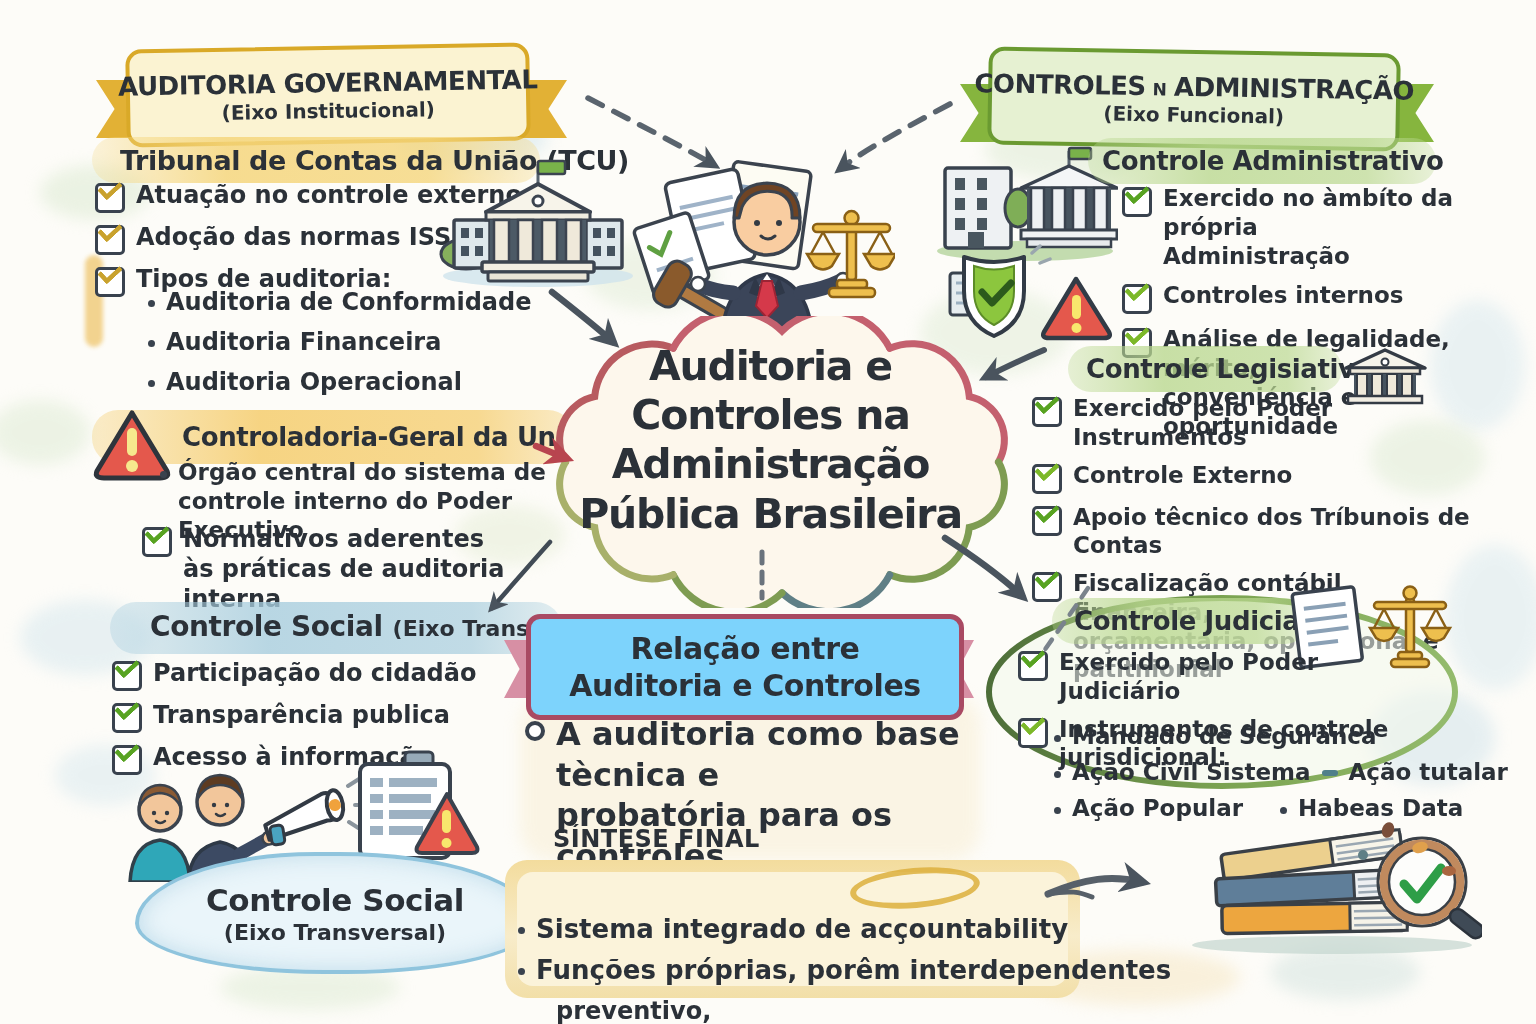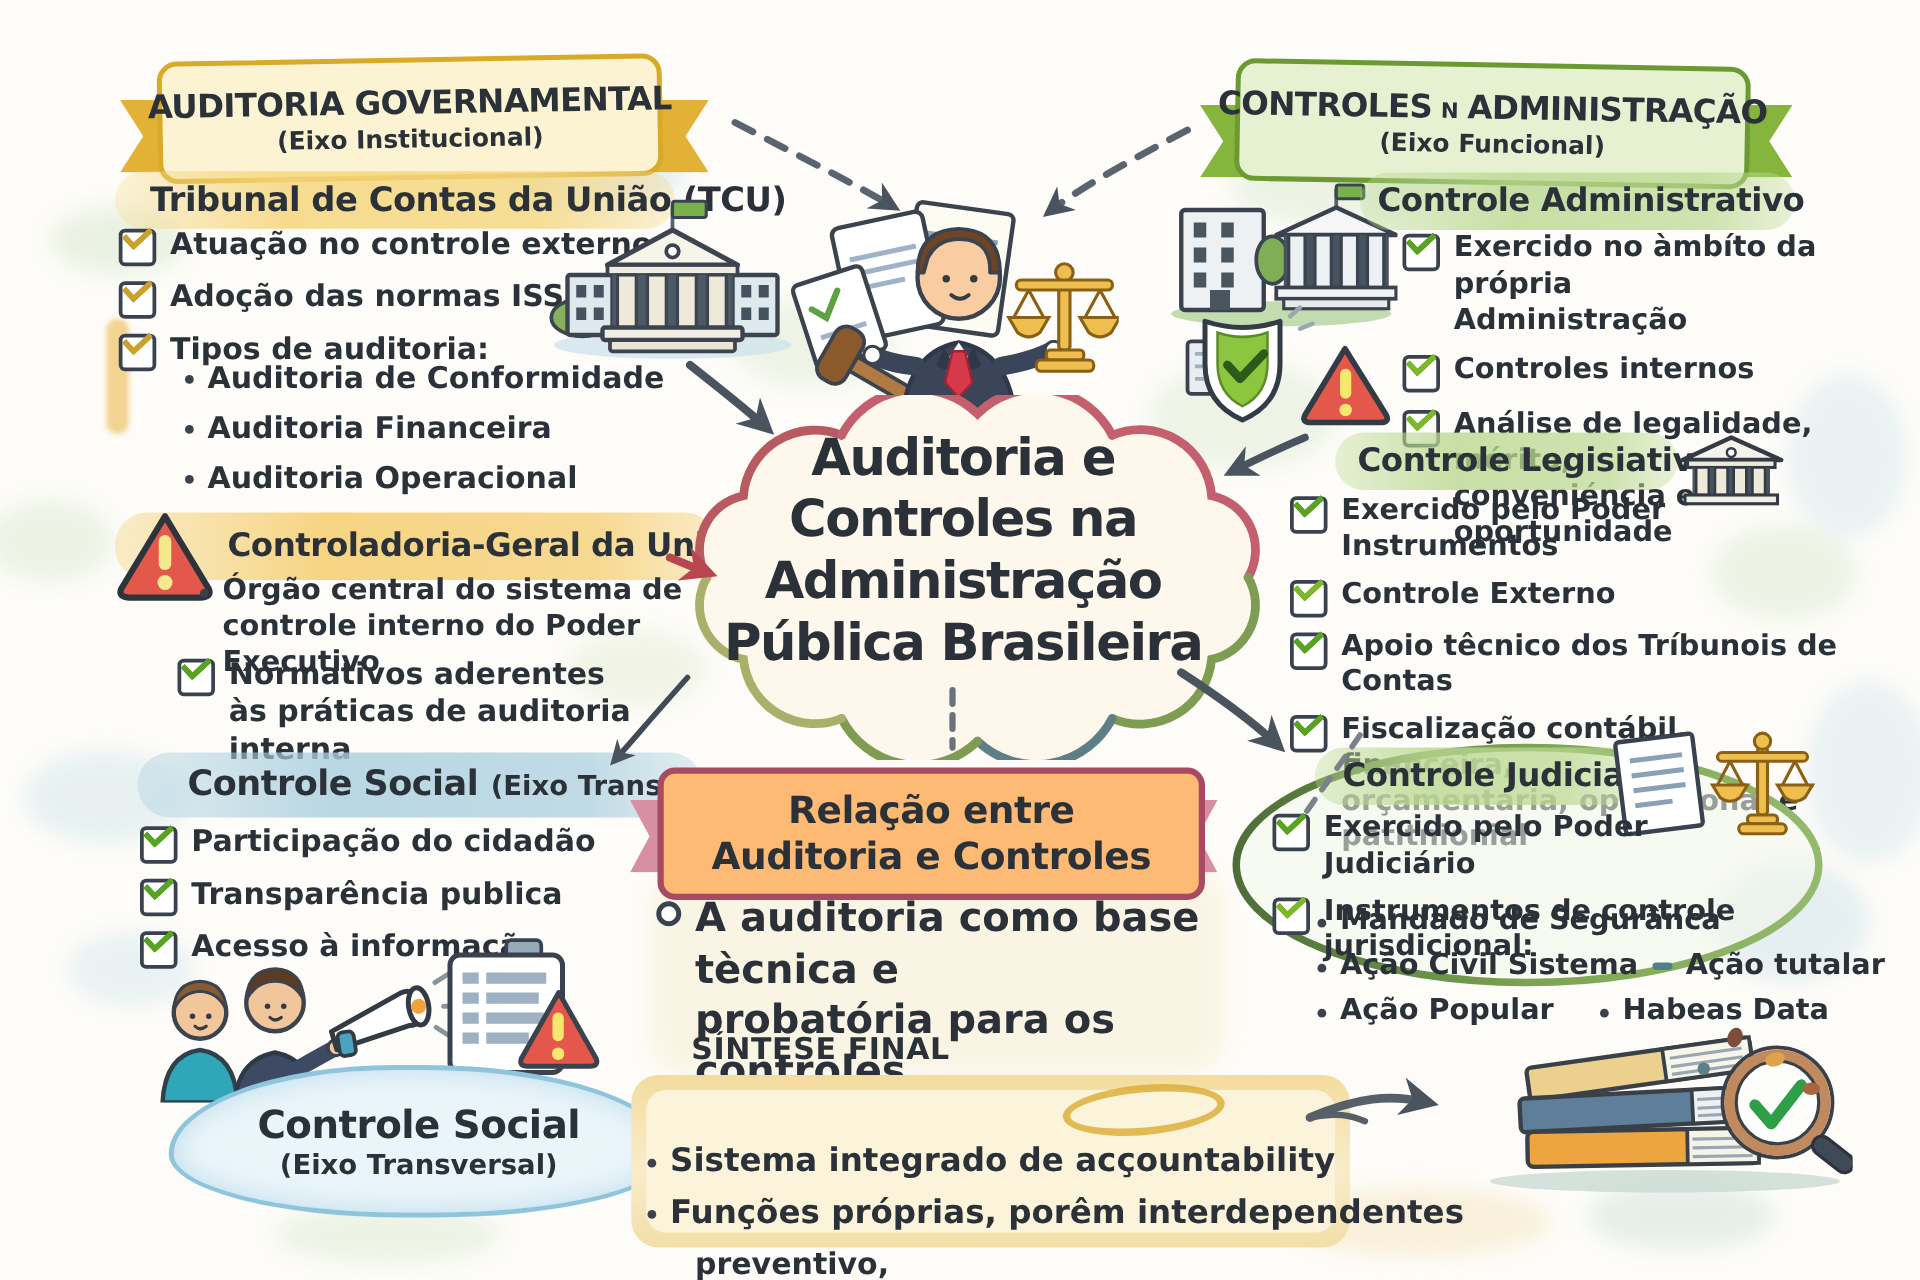--- a/index.html
+++ b/index.html
@@ -280,21 +280,21 @@
   </g>
 </svg>
 <div class="abs cloud-title ml" style="left:558px;top:342px;width:425px;height:250px">Auditoria e
 Controles na
 Administração
 Pública Brasileira</div>
 
 <div class="abs" style="left:0;top:0">
   <div class="wing l" style="left:504px;top:640px;background:#d78fa4;width:52px"></div>
   <div class="wing r" style="left:922px;top:640px;background:#d78fa4;width:52px"></div>
-  <div class="rib-main" style="left:526px;top:614px;width:428px;height:96px;background:#fdba74;border:5px solid #a94a63;border-radius:14px">
+  <div class="rib-main" style="left:526px;top:614px;width:428px;height:96px;background:#7dd3fc;border:5px solid #a94a63;border-radius:14px">
     <div class="hd ml" style="font-size:30px;text-align:center;line-height:1.25;white-space:pre-line">Relação entre
 Auditoria e Controles</div>
   </div>
 </div>
 
 <div class="abs" style="left:525px;top:714px;display:flex;flex-direction:column;gap:8px;width:470px">
   <div class="item" style="font-size:32px;line-height:1.27">
     <span class="bdot"></span>
     <span class="ml">A auditoria como base tècnica e
 probatória para os controles

